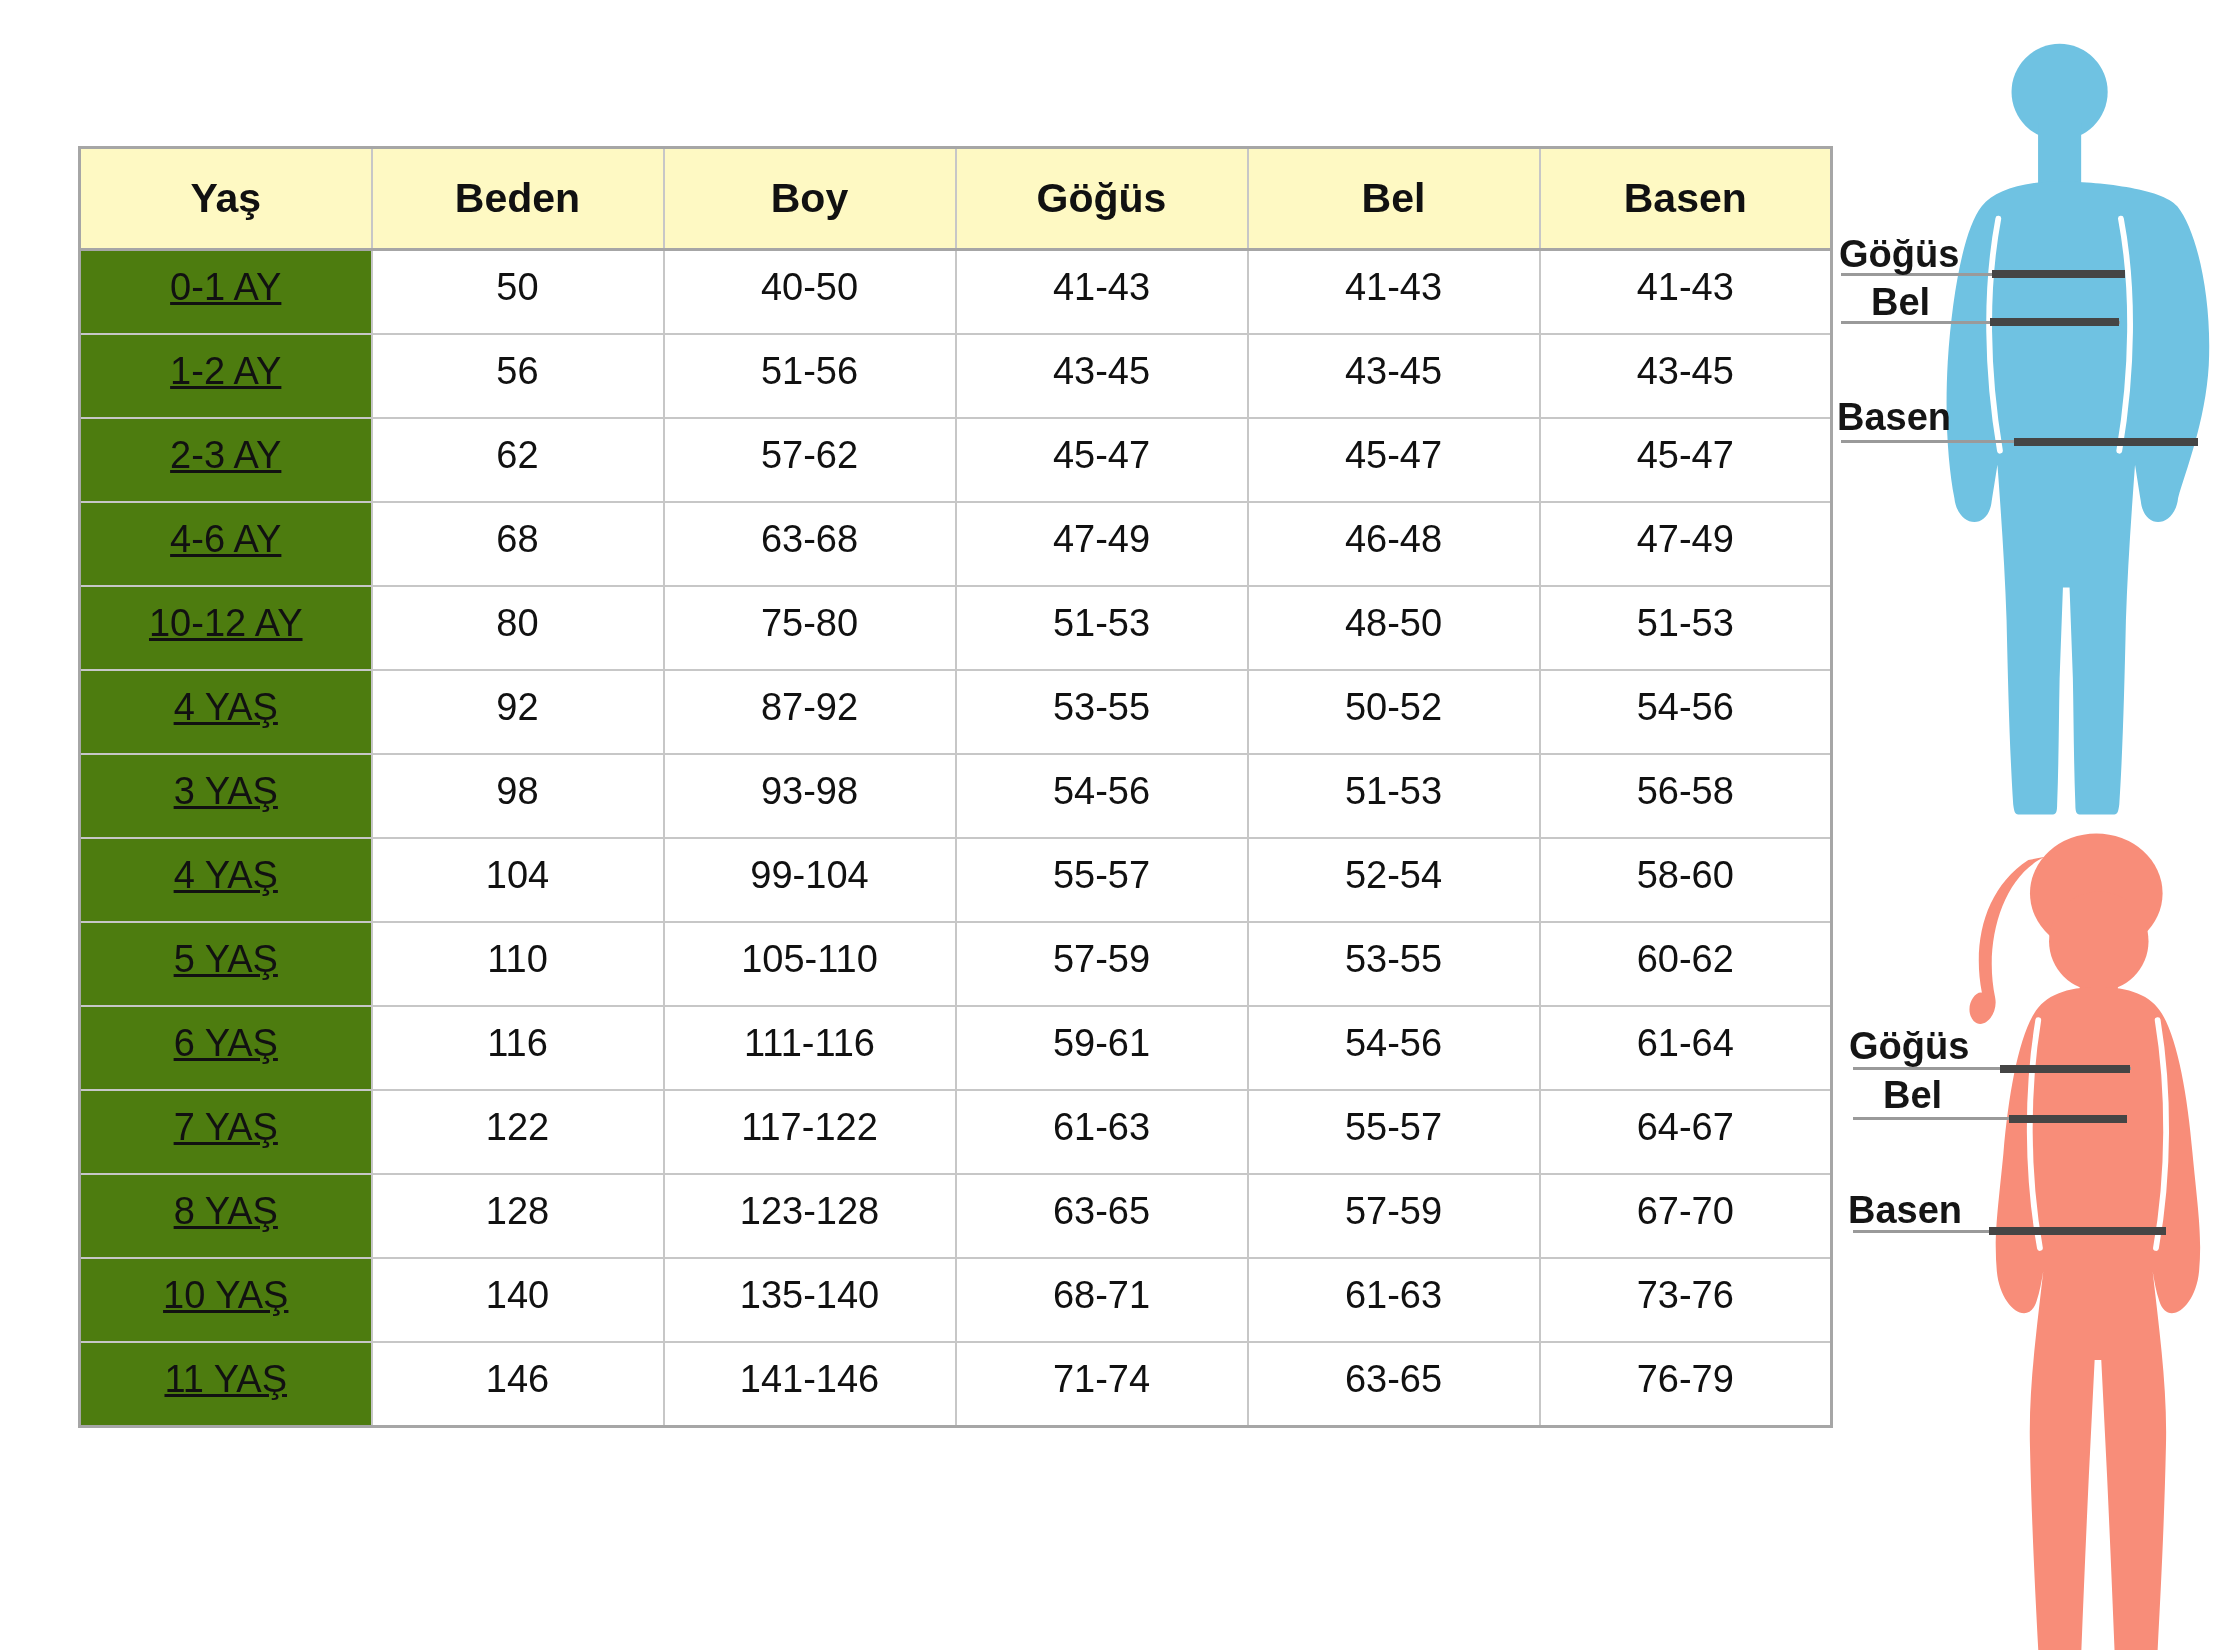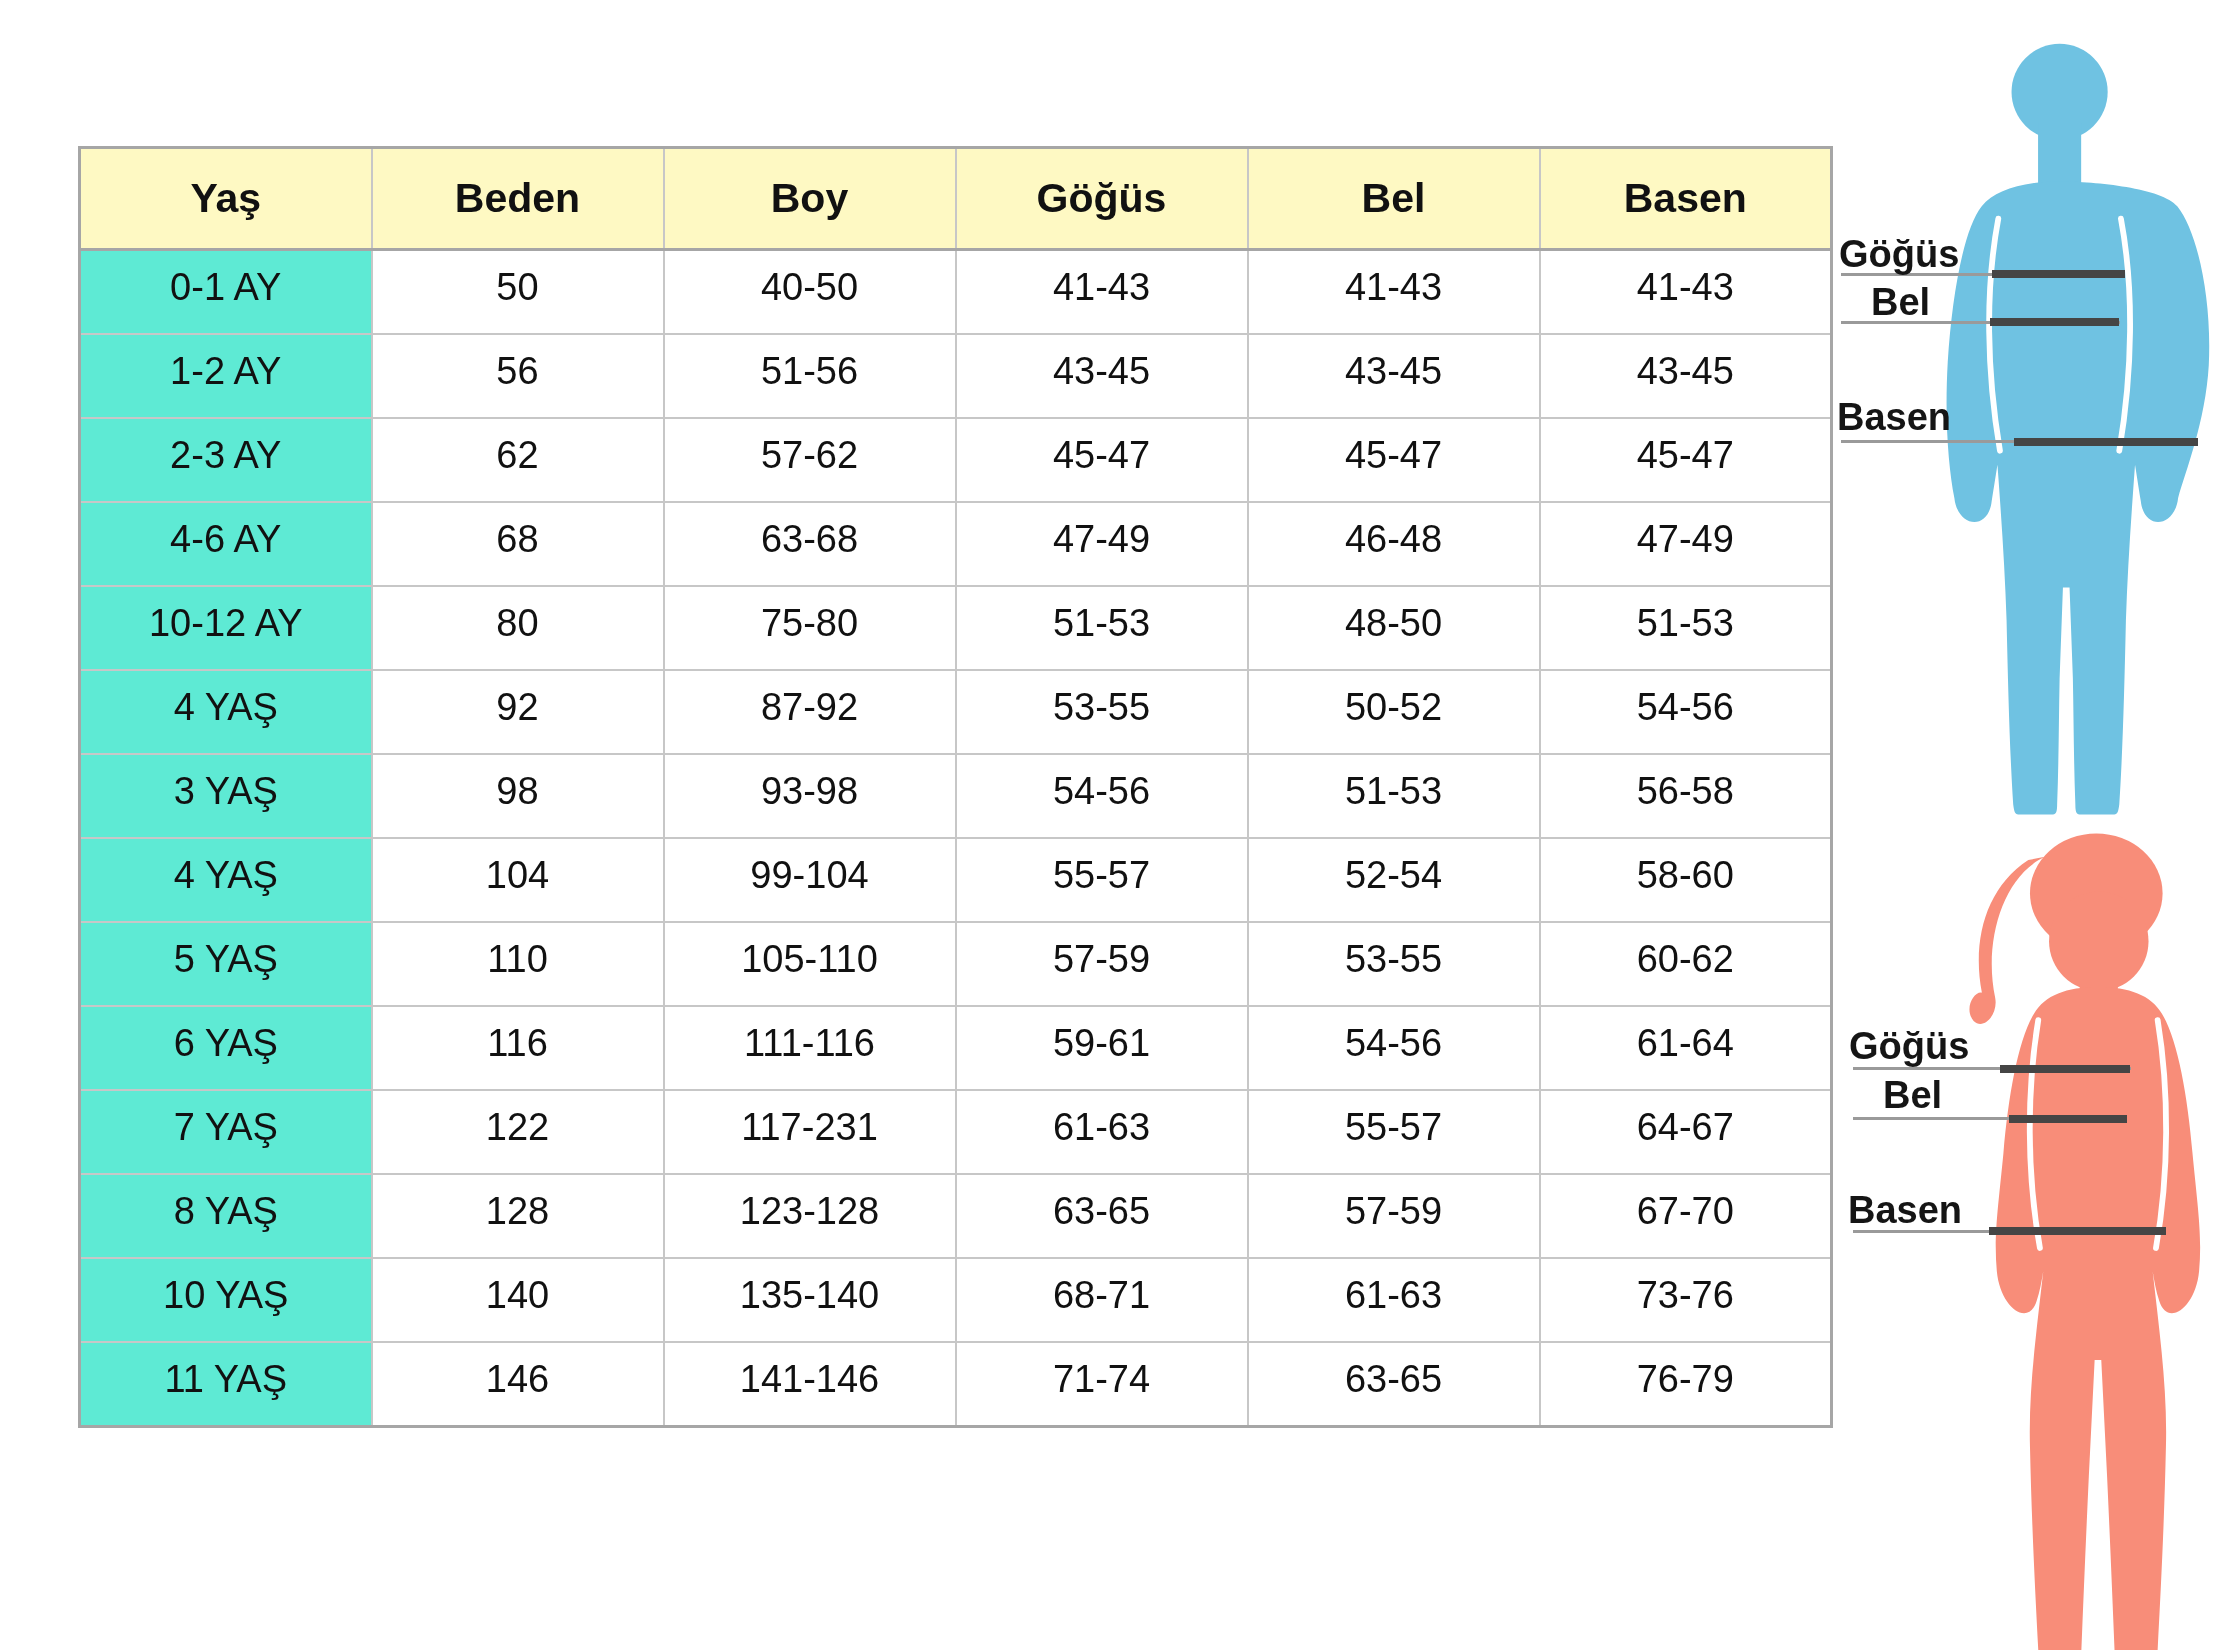--- a/index.html
+++ b/index.html
@@ -38,21 +38,22 @@
     border-bottom: 3.3px solid #a6a6a6;
   }
   #size-table tbody td {
     background: #ffffff;
     font-size: 38px;
     font-weight: 400;
     height: 71px;
     padding-bottom: 10px;
   }
   #size-table tbody td.rowhead {
-    background: #5eead4;
+    background: #4d7c0f;
+    text-decoration: underline;
   }
   
   #boy-figure {
     position: absolute;
     left: 1932px;
     top: 40px;
     width: 295px;
     height: 780px;
   }
   #girl-figure {
@@ -193,21 +194,21 @@
         <td class="rowhead">6 YAŞ</td>
         <td>116</td>
         <td>111-116</td>
         <td>59-61</td>
         <td>54-56</td>
         <td>61-64</td>
       </tr>
       <tr>
         <td class="rowhead">7 YAŞ</td>
         <td>122</td>
-        <td>117-231</td>
+        <td>117-122</td>
         <td>61-63</td>
         <td>55-57</td>
         <td>64-67</td>
       </tr>
       <tr>
         <td class="rowhead">8 YAŞ</td>
         <td>128</td>
         <td>123-128</td>
         <td>63-65</td>
         <td>57-59</td>

